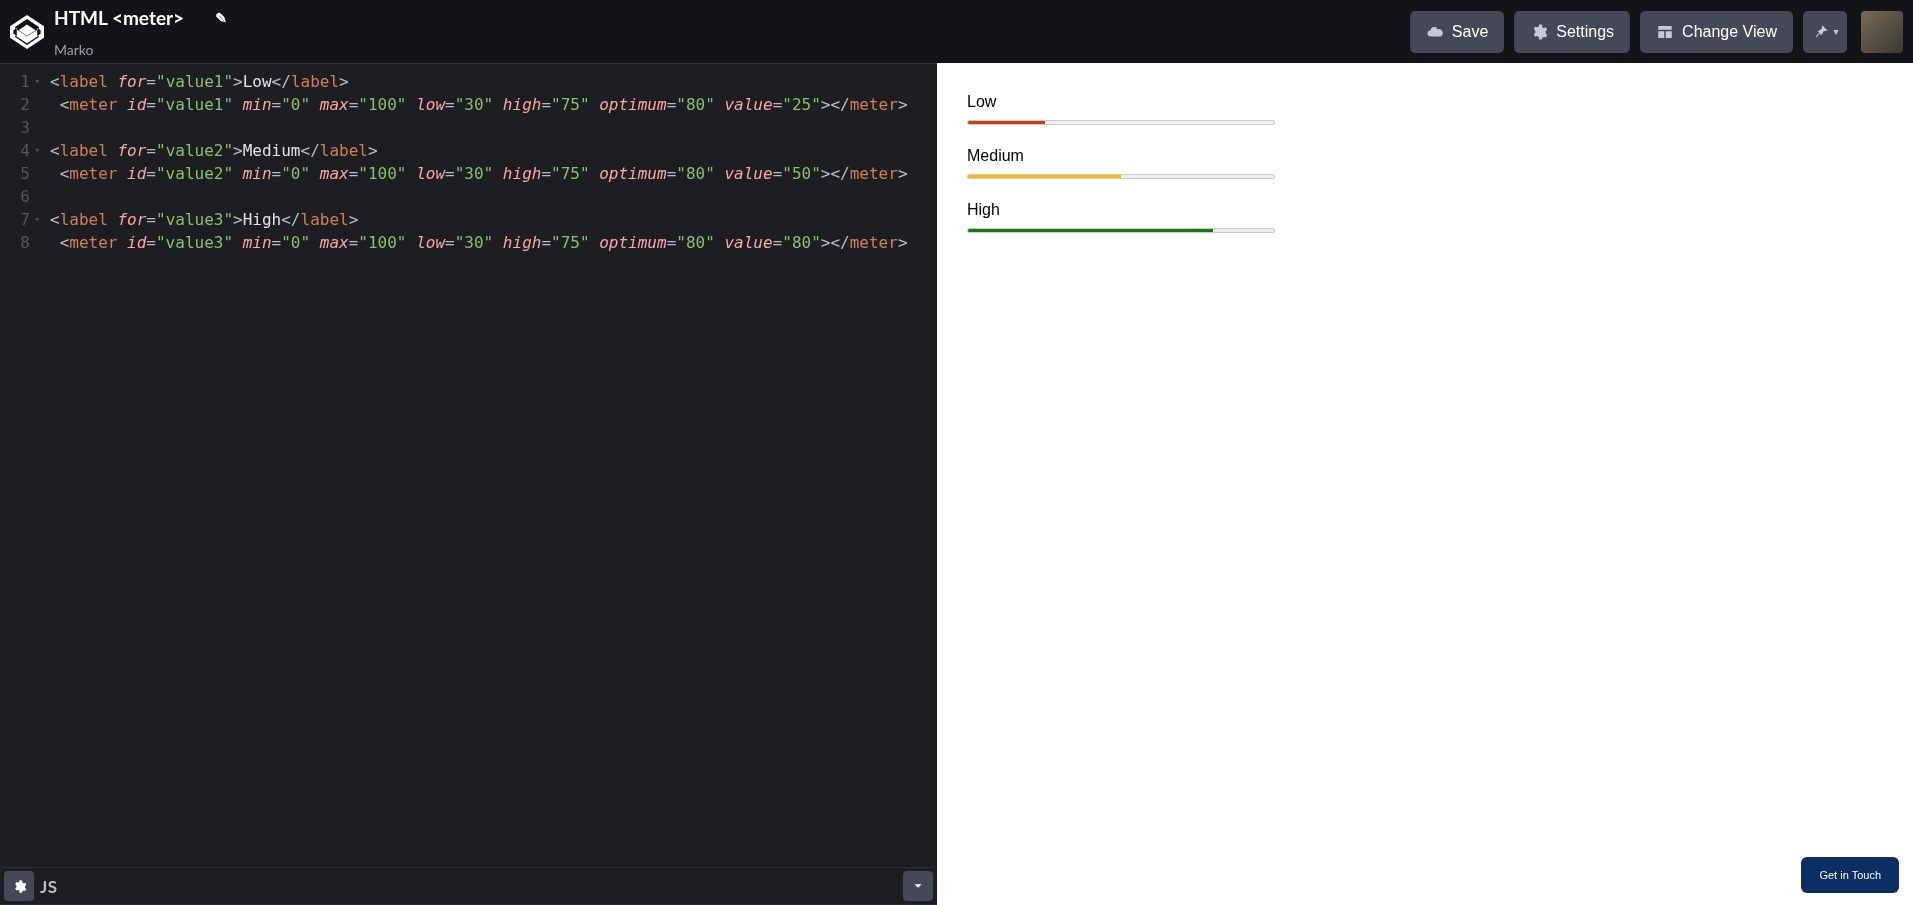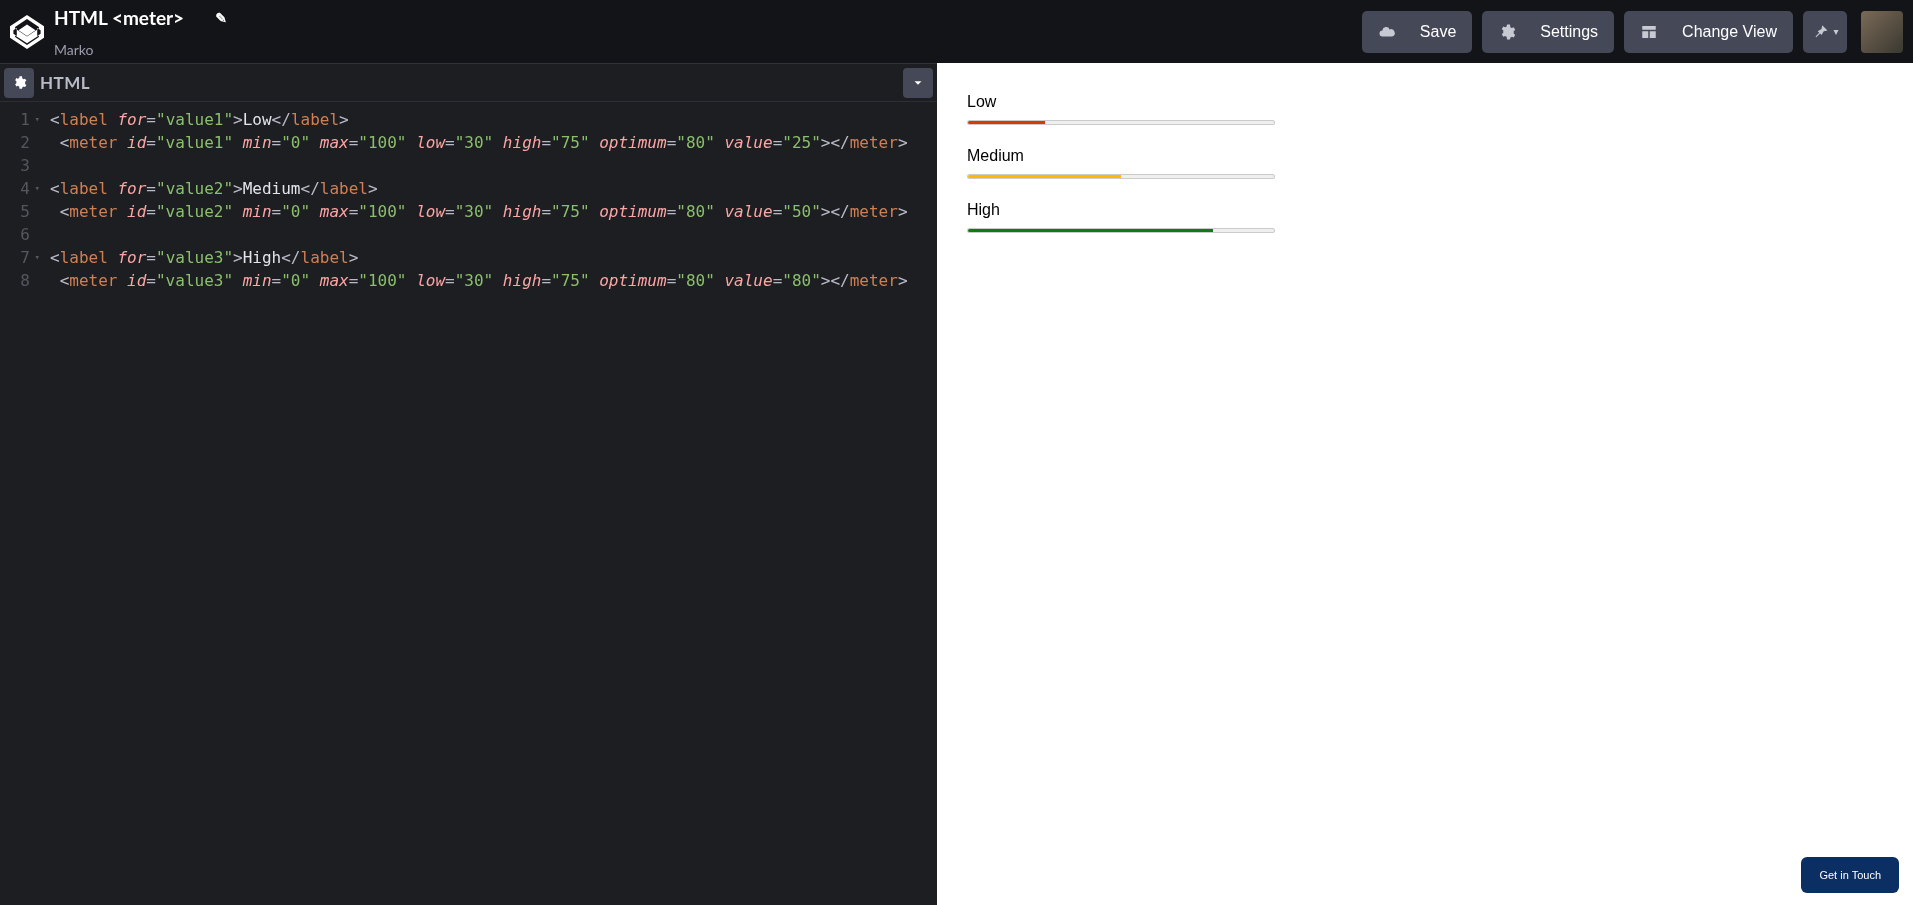--- a/index.html
+++ b/index.html
@@ -9,21 +9,21 @@
 .header { height: 63px; background: #131417; display: flex; align-items: center; padding: 0 10px; }
 .logo { width: 34px; height: 34px; margin-right: 10px; display: flex; align-items: center; justify-content: center; }
 .logo svg { width: 34px; height: 34px; fill: #fff; }
 .title-block { flex: 0 0 auto; }
 .pen-title { font-size: 19px; font-weight: 700; color: #fff; display: flex; align-items: center; gap: 23px; }
 .pen-title .pencil { margin-left: 8px; font-size: 14px; color: #fff; }
 .pen-author { font-size: 14px; color: #9b9dad; margin-top: 12px; }
 
 .header-spacer { flex: 1; }
 .header-btns { display: flex; gap: 10px; align-items: center; }
-.hbtn { background: #444857; border: none; border-radius: 5px; height: 42px; padding: 0 16px; color: #fff; font-size: 16px; display: inline-flex; align-items: center; gap: 24px; cursor: pointer; }
+.hbtn { background: #444857; border: none; border-radius: 5px; height: 42px; padding: 0 16px; color: #fff; font-size: 16px; display: inline-flex; align-items: center; gap: 8px; cursor: pointer; }
 .hbtn svg, .hbtn .ico { width: 18px; height: 18px; fill: #c7c9d3; }
 .pin-btn { width: 44px; padding: 0; justify-content: center; gap: 4px; }
 .pin-btn .caret { font-size: 10px; color: #c7c9d3; }
 .avatar { width: 42px; height: 42px; border-radius: 4px; background: linear-gradient(135deg,#7a6a58,#3a3830); margin-left: 4px; }
 
 
 .main { position: absolute; top: 63px; left: 0; right: 0; bottom: 0; display: flex; }
 .left { width: 937px; display: flex; flex-direction: column; background: #1d1e22; border-top: 1px solid #30323b; }
 .right { flex: 1; background: #fff; position: relative; }
 
@@ -105,52 +105,52 @@
       <span class="caret">▾</span>
     </button>
     <div class="avatar"></div>
   </div>
 </div>
 
 <div class="main">
 
   <div class="left">
 
-    <div class="panel-header">
-      <div class="gear-box">
-        <svg viewBox="0 0 24 24">
-            <path d="M12 8a4 4 0 100 8 4 4 0 000-8zm9 4a7 7 0 00-.1-1.2l2.1-1.6-2-3.4-2.5 1a7 7 0 00-2-1.2L16 2h-4l-.5 2.6a7 7 0 00-2 1.2l-2.5-1-2 3.4 2.1 1.6A7 7 0 007 12c0 .4 0 .8.1 1.2L5 14.8l2 3.4 2.5-1a7 7 0 002 1.2L12 22h4l.5-2.6a7 7 0 002-1.2l2.5 1 2-3.4-2.1-1.6c.1-.4.1-.8.1-1.2z"></path>
-          </svg>
-      </div>
-      <div class="panel-title">HTML</div>
-      <div class="panel-hspacer"></div>
-      <div class="chev-box">
-        <svg viewBox="0 0 24 24">
-            <path d="M6 9l6 6 6-6z"></path>
-          </svg>
-      </div>
-    </div>
 
     <div class="panel-editor">
       <div class="editor-inner">
         <div class="gutter" id="gutter">
             <div class="ln fold">1</div>
             <div class="ln">2</div>
             <div class="ln">3</div>
             <div class="ln fold">4</div>
             <div class="ln">5</div>
             <div class="ln">6</div>
             <div class="ln fold">7</div>
             <div class="ln">8</div>
           </div>
         <div class="code" id="code"><div class="row"><span class="tok-punc">&lt;</span><span class="tok-tag">label</span><span class="tok-punc"> </span><span class="tok-attr">for</span><span class="tok-punc">=</span><span class="tok-str">"value1"</span><span class="tok-punc">&gt;</span><span class="tok-txt">Low</span><span class="tok-punc">&lt;/</span><span class="tok-tag">label</span><span class="tok-punc">&gt;</span></div><div class="row"><span class="tok-punc"> &lt;</span><span class="tok-tag">meter</span><span class="tok-punc"> </span><span class="tok-attr">id</span><span class="tok-punc">=</span><span class="tok-str">"value1"</span><span class="tok-punc"> </span><span class="tok-attr">min</span><span class="tok-punc">=</span><span class="tok-str">"0"</span><span class="tok-punc"> </span><span class="tok-attr">max</span><span class="tok-punc">=</span><span class="tok-str">"100"</span><span class="tok-punc"> </span><span class="tok-attr">low</span><span class="tok-punc">=</span><span class="tok-str">"30"</span><span class="tok-punc"> </span><span class="tok-attr">high</span><span class="tok-punc">=</span><span class="tok-str">"75"</span><span class="tok-punc"> </span><span class="tok-attr">optimum</span><span class="tok-punc">=</span><span class="tok-str">"80"</span><span class="tok-punc"> </span><span class="tok-attr">value</span><span class="tok-punc">=</span><span class="tok-str">"25"</span><span class="tok-punc">&gt;&lt;/</span><span class="tok-tag">meter</span><span class="tok-punc">&gt;</span></div><div class="row">&nbsp;</div><div class="row"><span class="tok-punc">&lt;</span><span class="tok-tag">label</span><span class="tok-punc"> </span><span class="tok-attr">for</span><span class="tok-punc">=</span><span class="tok-str">"value2"</span><span class="tok-punc">&gt;</span><span class="tok-txt">Medium</span><span class="tok-punc">&lt;/</span><span class="tok-tag">label</span><span class="tok-punc">&gt;</span></div><div class="row"><span class="tok-punc"> &lt;</span><span class="tok-tag">meter</span><span class="tok-punc"> </span><span class="tok-attr">id</span><span class="tok-punc">=</span><span class="tok-str">"value2"</span><span class="tok-punc"> </span><span class="tok-attr">min</span><span class="tok-punc">=</span><span class="tok-str">"0"</span><span class="tok-punc"> </span><span class="tok-attr">max</span><span class="tok-punc">=</span><span class="tok-str">"100"</span><span class="tok-punc"> </span><span class="tok-attr">low</span><span class="tok-punc">=</span><span class="tok-str">"30"</span><span class="tok-punc"> </span><span class="tok-attr">high</span><span class="tok-punc">=</span><span class="tok-str">"75"</span><span class="tok-punc"> </span><span class="tok-attr">optimum</span><span class="tok-punc">=</span><span class="tok-str">"80"</span><span class="tok-punc"> </span><span class="tok-attr">value</span><span class="tok-punc">=</span><span class="tok-str">"50"</span><span class="tok-punc">&gt;&lt;/</span><span class="tok-tag">meter</span><span class="tok-punc">&gt;</span></div><div class="row">&nbsp;</div><div class="row"><span class="tok-punc">&lt;</span><span class="tok-tag">label</span><span class="tok-punc"> </span><span class="tok-attr">for</span><span class="tok-punc">=</span><span class="tok-str">"value3"</span><span class="tok-punc">&gt;</span><span class="tok-txt">High</span><span class="tok-punc">&lt;/</span><span class="tok-tag">label</span><span class="tok-punc">&gt;</span></div><div class="row"><span class="tok-punc"> &lt;</span><span class="tok-tag">meter</span><span class="tok-punc"> </span><span class="tok-attr">id</span><span class="tok-punc">=</span><span class="tok-str">"value3"</span><span class="tok-punc"> </span><span class="tok-attr">min</span><span class="tok-punc">=</span><span class="tok-str">"0"</span><span class="tok-punc"> </span><span class="tok-attr">max</span><span class="tok-punc">=</span><span class="tok-str">"100"</span><span class="tok-punc"> </span><span class="tok-attr">low</span><span class="tok-punc">=</span><span class="tok-str">"30"</span><span class="tok-punc"> </span><span class="tok-attr">high</span><span class="tok-punc">=</span><span class="tok-str">"75"</span><span class="tok-punc"> </span><span class="tok-attr">optimum</span><span class="tok-punc">=</span><span class="tok-str">"80"</span><span class="tok-punc"> </span><span class="tok-attr">value</span><span class="tok-punc">=</span><span class="tok-str">"80"</span><span class="tok-punc">&gt;&lt;/</span><span class="tok-tag">meter</span><span class="tok-punc">&gt;</span></div></div>
       </div>
     </div>
 
 
+    <div class="panel-header collapsed">
+      <div class="gear-box">
+        <svg viewBox="0 0 24 24">
+            <path d="M12 8a4 4 0 100 8 4 4 0 000-8zm9 4a7 7 0 00-.1-1.2l2.1-1.6-2-3.4-2.5 1a7 7 0 00-2-1.2L16 2h-4l-.5 2.6a7 7 0 00-2 1.2l-2.5-1-2 3.4 2.1 1.6A7 7 0 007 12c0 .4 0 .8.1 1.2L5 14.8l2 3.4 2.5-1a7 7 0 002 1.2L12 22h4l.5-2.6a7 7 0 002-1.2l2.5 1 2-3.4-2.1-1.6c.1-.4.1-.8.1-1.2z"></path>
+          </svg>
+      </div>
+      <div class="panel-title">JS</div>
+      <div class="panel-hspacer"></div>
+      <div class="chev-box">
+        <svg viewBox="0 0 24 24">
+            <path d="M6 9l6 6 6-6z"></path>
+          </svg>
+      </div>
+    </div>
   </div>
 
   <div class="right">
     <div class="preview-body" id="preview-body">
         <div class="grp">
           <label for="value1">Low</label>
           <meter id="value1" min="0" max="100" low="30" high="75" optimum="80" value="25"></meter>
         </div>
         <div class="grp">
           <label for="value2">Medium</label>

